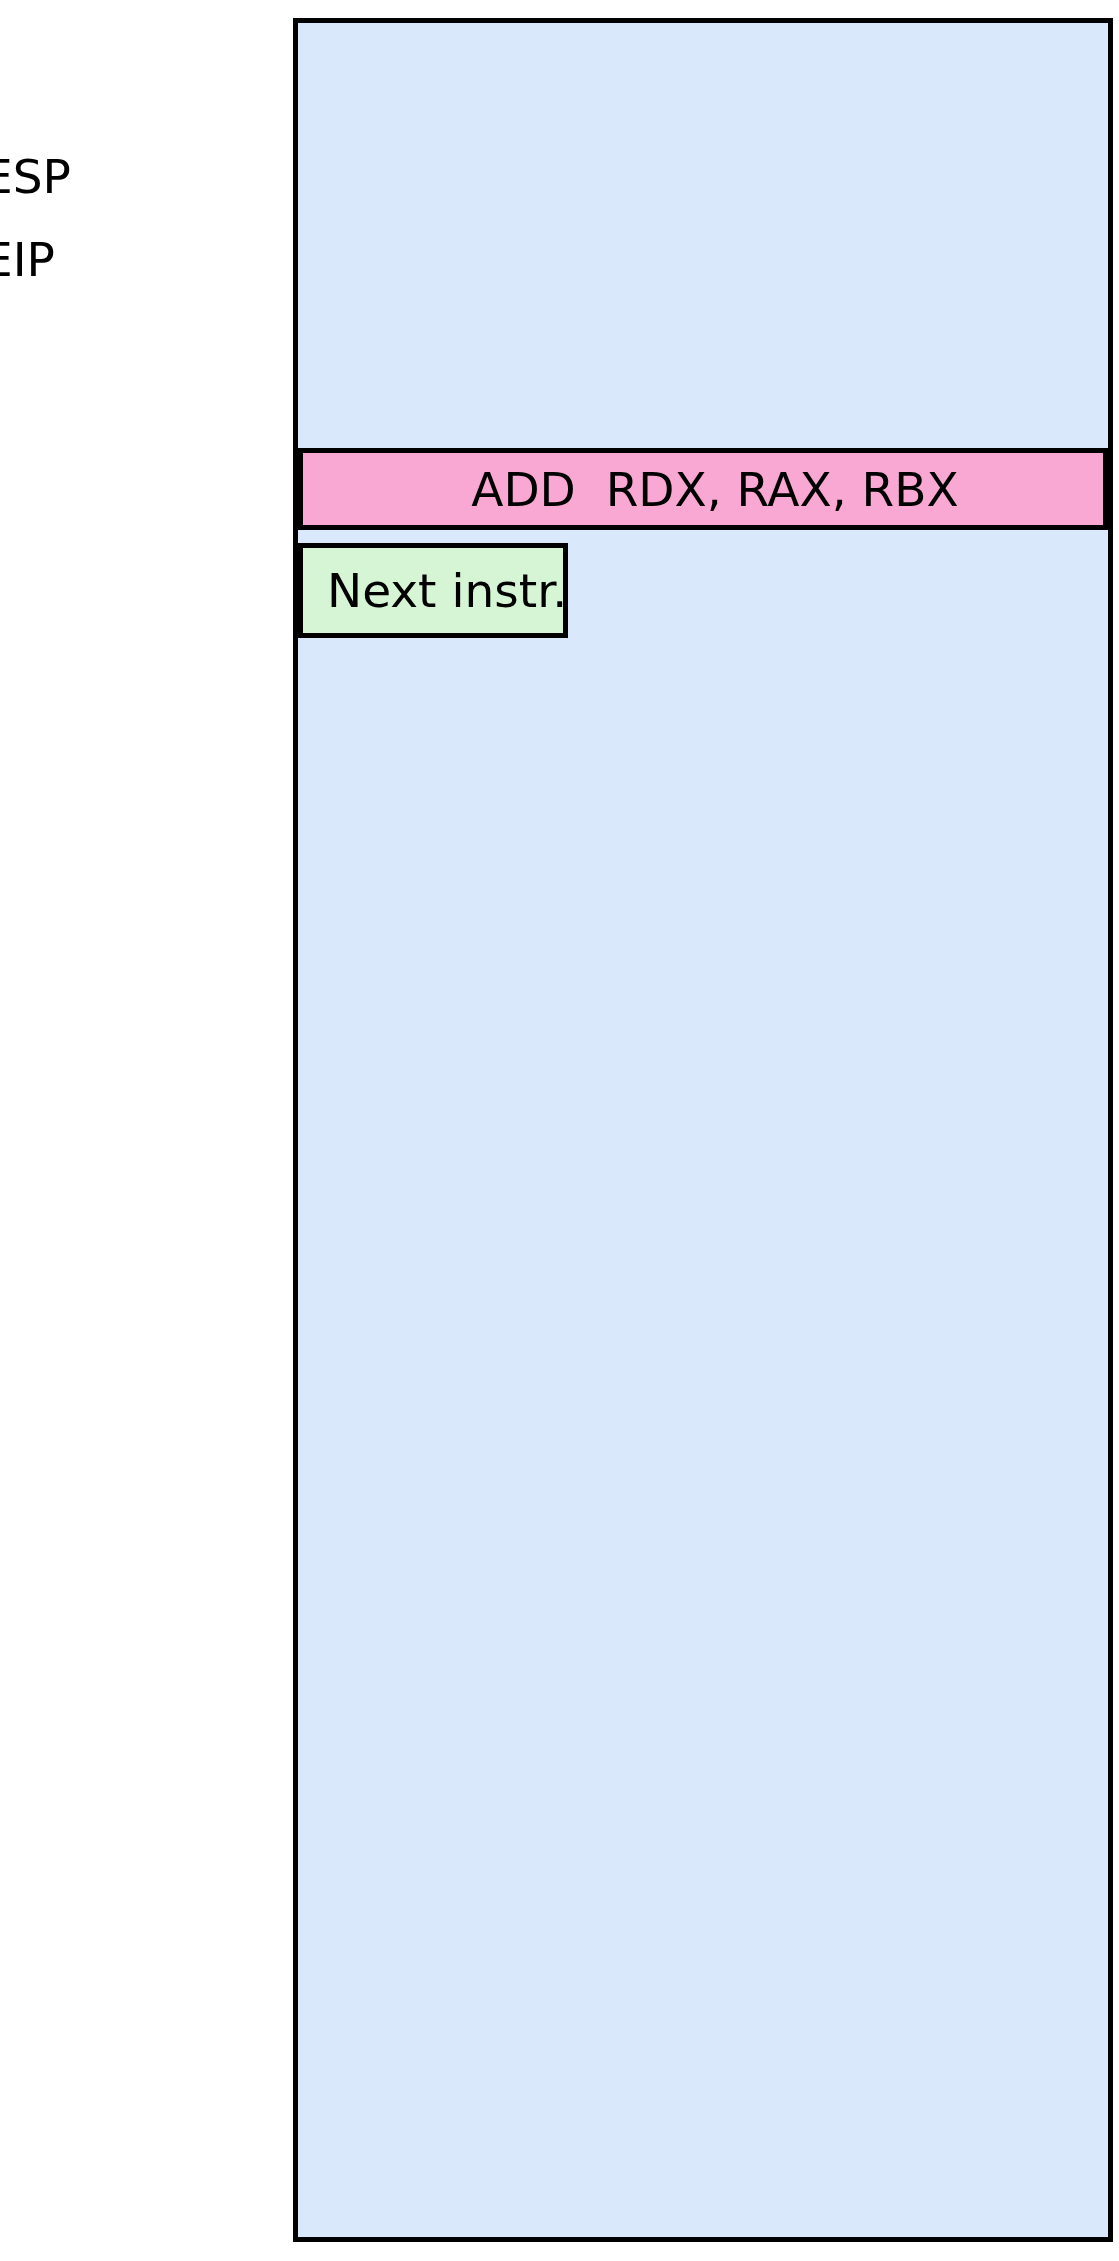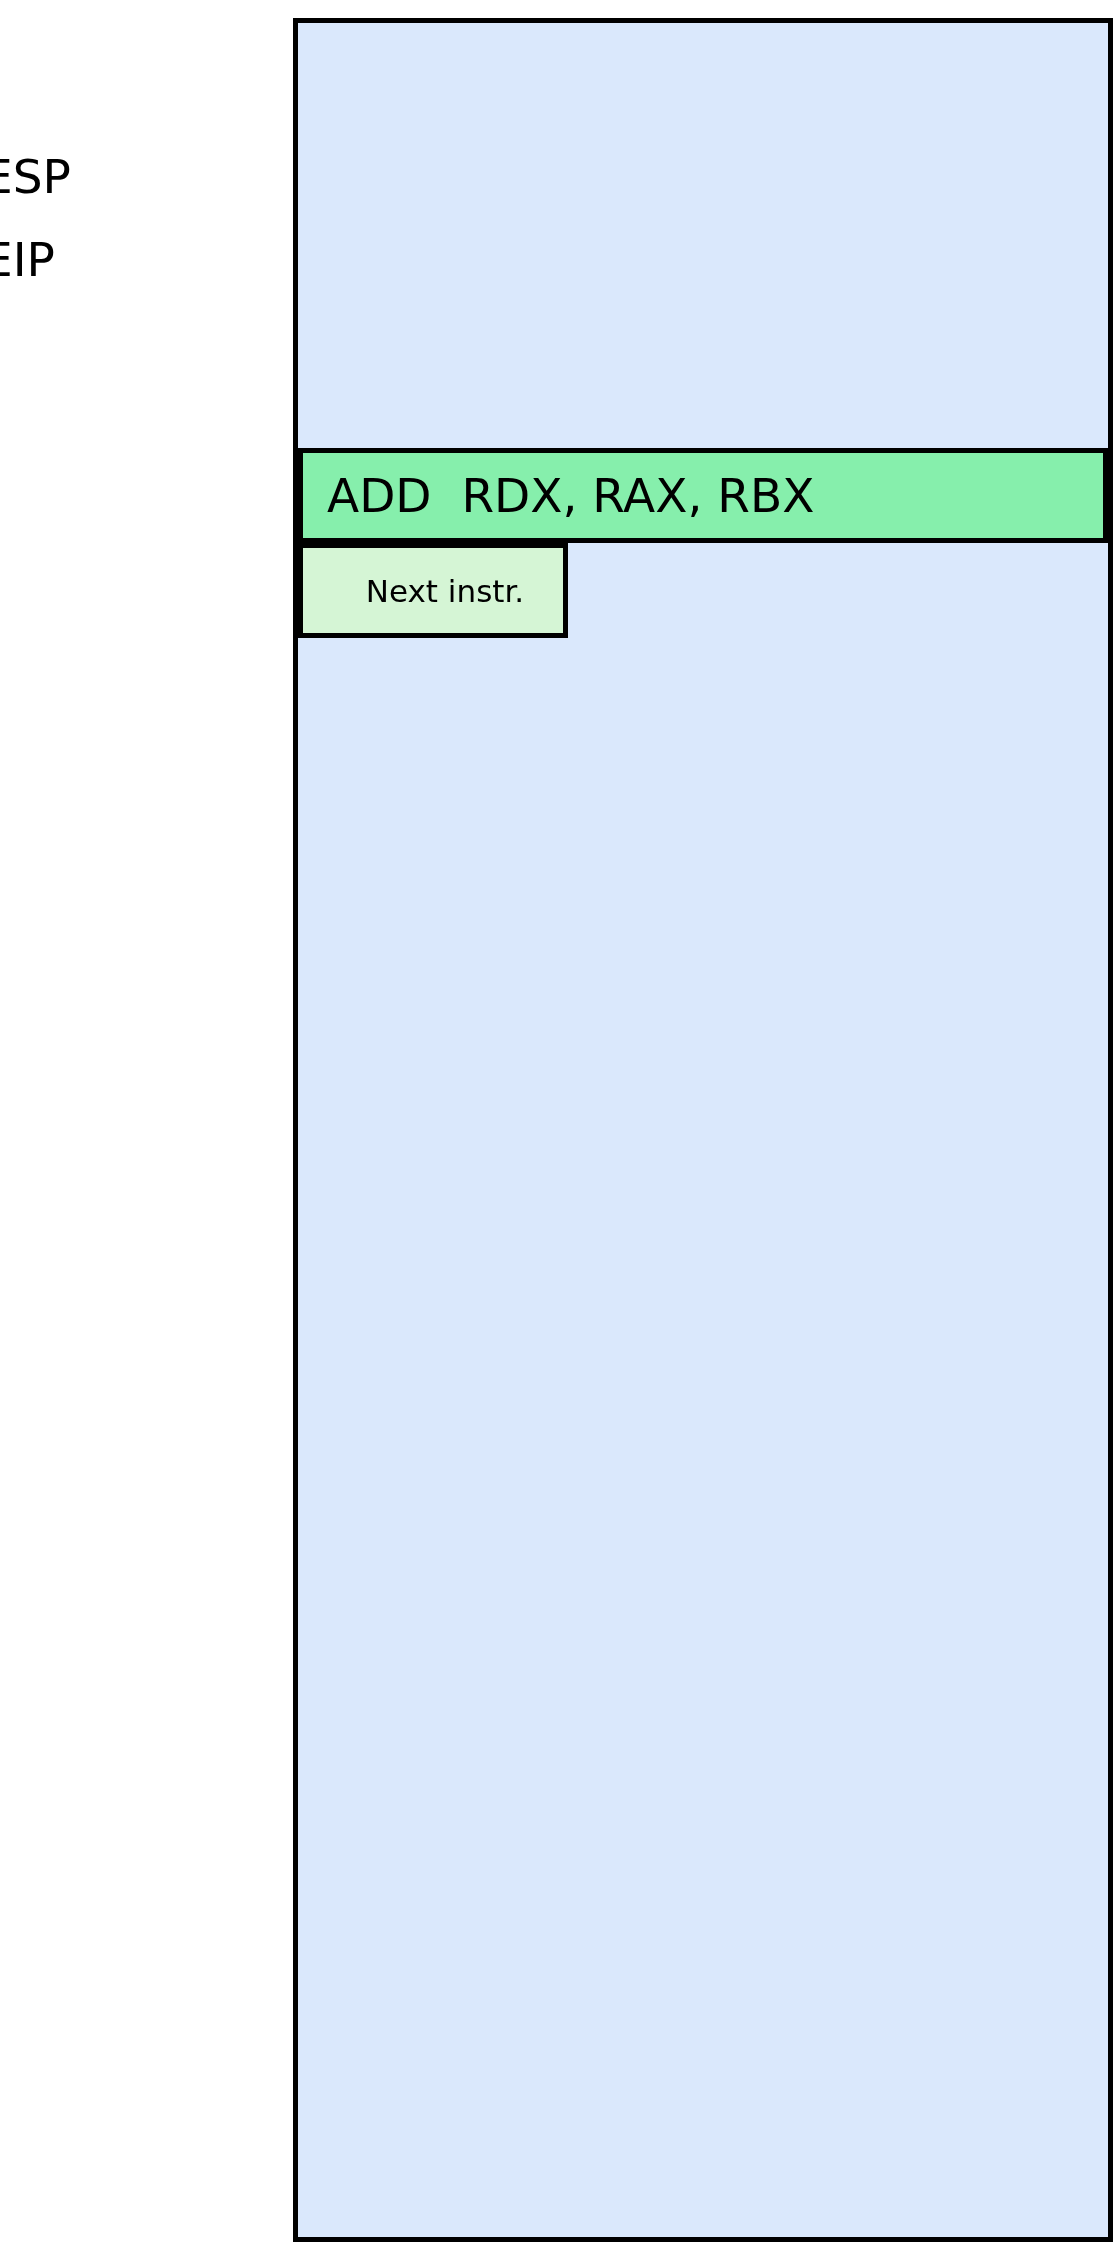--- a/index.html
+++ b/index.html
@@ -62,39 +62,39 @@
     background: #97d89b;
     border: 5px solid #000000;
     font-size: 47px;
   }
 
   
   #instr-current {
     left: 0px;
     top: 425px;
     width: 810px;
-    height: 95px;
-    background: #86efac;
+    height: 82px;
+    background: #f9a8d4;
     border: 5px solid #000000;
     font-size: 47px;
-    justify-content: flex-start;
+    justify-content: center;
     padding-left: 24px;
   }
   #instr-current .instr-text { white-space: pre; }
 
   
   #instr-next {
     left: 0px;
     top: 520px;
     width: 270px;
     height: 95px;
     background: #d5f5d5;
     border: 5px solid #000000;
-    font-size: 31px;
-    justify-content: center;
+    font-size: 47px;
+    justify-content: flex-start;
     padding-left: 24px;
   }
 </style>
 </head>
 <body>
 
 <div id="canvas">
 
   <div class="reg-label" id="reg-esp">ESP</div>
 

